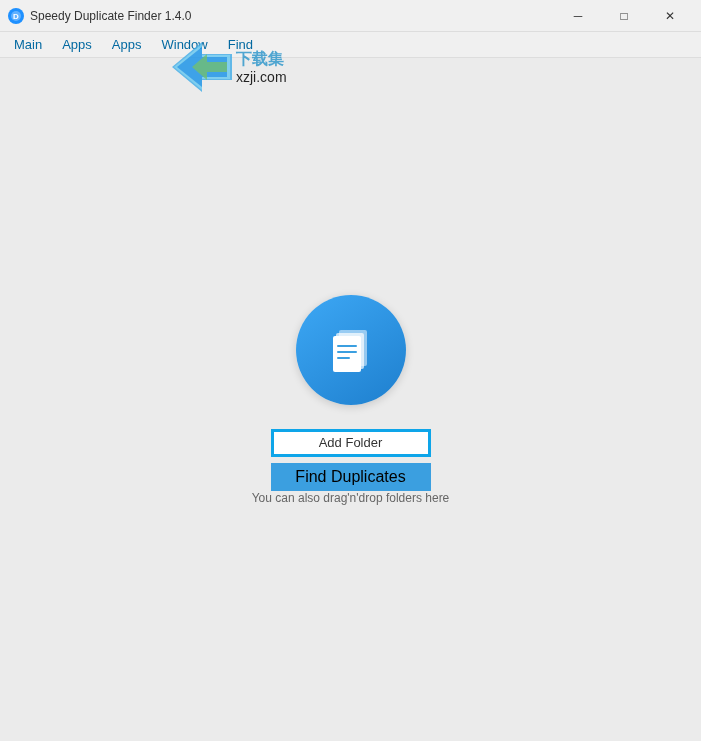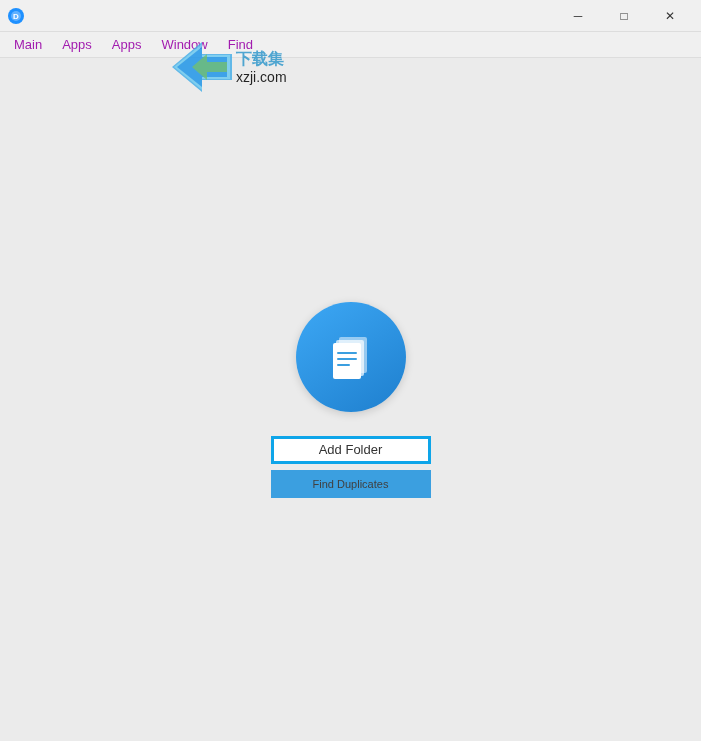--- a/index.html
+++ b/index.html
@@ -76,21 +76,21 @@
       align-items: center;
       background: #f0f0f0;
       height: 26px;
       padding: 0 4px;
       border-bottom: 1px solid #ddd;
     }
 
     .menu-item {
       padding: 2px 10px;
       cursor: pointer;
-      color: #a21caf;
+      color: #0369a1;
       font-size: 13px;
       height: 22px;
       display: flex;
       align-items: center;
     }
 
     
     .watermark {
       position: absolute;
       top: 42px;
@@ -147,22 +147,22 @@
       display: flex;
       align-items: center;
       justify-content: center;
     }
 
     .btn-find-duplicates {
       width: 160px;
       height: 28px;
       background: #3b9fe0;
       border: none;
-      color: #404040;
-      font-size: 11px;
+      color: #000000;
+      font-size: 16px;
       cursor: pointer;
       display: flex;
       align-items: center;
       justify-content: center;
     }
 
     .drag-hint {
       font-size: 12px;
       color: #666;
     }
@@ -171,20 +171,21 @@
 <body>
 
 <div class="title-bar">
   <div class="title-bar-left">
     <div class="app-icon">
       <svg width="12" height="12" viewBox="0 0 12 12">
         <circle cx="6" cy="6" r="5" fill="white" opacity="0.3"></circle>
         <text x="6" y="9" text-anchor="middle" fill="white" font-size="8" font-weight="bold">D</text>
       </svg>
     </div>
+    <span class="title-text">Speedy Duplicate Finder 1.4.0</span>
   </div>
   <div class="title-bar-controls">
     <button class="title-btn">─</button>
     <button class="title-btn">□</button>
     <button class="title-btn close">✕</button>
   </div>
 </div>
 
 <div class="menu-bar">
   <div class="menu-item">Main</div>
@@ -223,14 +224,15 @@
       <line x1="17" y1="26" x2="35" y2="26" stroke="#3b9fe0" stroke-width="2" stroke-linecap="round"></line>
       <line x1="17" y1="32" x2="35" y2="32" stroke="#3b9fe0" stroke-width="2" stroke-linecap="round"></line>
       <line x1="17" y1="38" x2="28" y2="38" stroke="#3b9fe0" stroke-width="2" stroke-linecap="round"></line>
     </svg>
   </div>
 
   <button class="btn-add-folder">Add Folder</button>
 
   <button class="btn-find-duplicates">Find Duplicates</button>
 
+  <span class="drag-hint">You can also drag'n'drop folders here</span>
 
 </div>
 
 </body></html>

